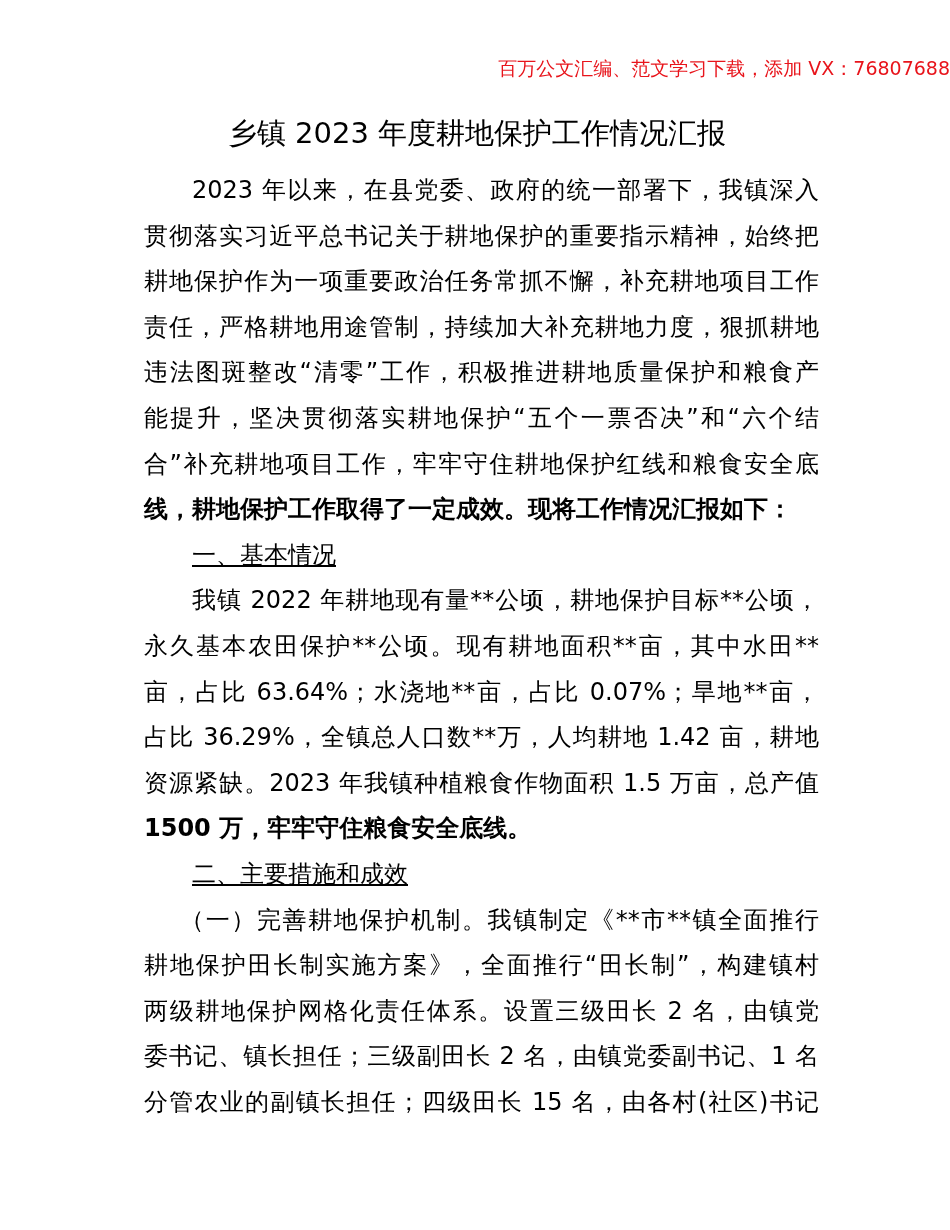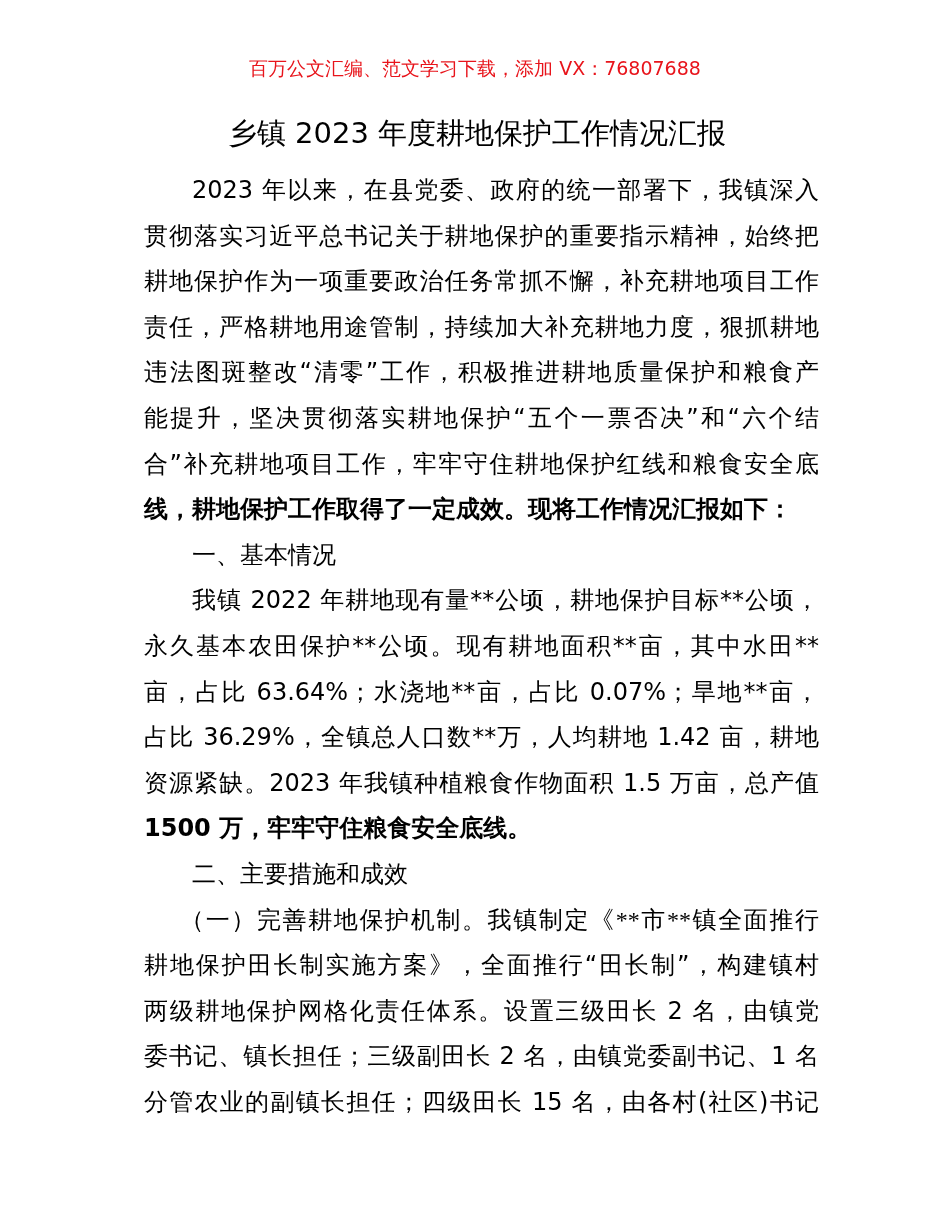--- a/index.html
+++ b/index.html
@@ -1,27 +1,27 @@
 <!DOCTYPE html>
 <html><head>
 <meta charset="utf-8">
 <style>
   html, body { margin: 0; padding: 0; background: #ffffff; }
   body { width: 950px; height: 1230px; position: relative; overflow: hidden;
          font-family: "DejaVu Sans", "Liberation Sans", sans-serif; color: #000; }
-  .watermark { position: absolute; top: 56px; left: 0; width: 950px; text-align: center;
+  .watermark { position: absolute; top: 56px; left: 0; width: 950px; text-align: right;
                font-size: 19px; color: #e8141b; letter-spacing: 0px; }
   .title { position: absolute; top: 114px; left: 2px; width: 950px; text-align: center;
            font-size: 29px; color: #000; }
   .body { position: absolute; left: 144px; top: 168px; width: 675px; }
   .line { height: 45.6px; line-height: 45.6px; font-size: 24px; white-space: nowrap;
           text-align: justify; text-align-last: justify; }
   .line.last { text-align-last: left; font-weight: bold; }
   .line.indent { padding-left: 48px; }
-  .line.heading { text-align-last: left; }
+  .line.heading { text-align-last: left; text-decoration: underline; }
 </style>
 </head>
 <body>
 
 <div class="watermark">百万公文汇编、范文学习下载，添加 VX：76807688</div>
 <div class="title">乡镇 2023 年度耕地保护工作情况汇报</div>
 
 <div class="body">
 
   <div>
@@ -42,19 +42,19 @@
     <div class="line">永久基本农田保护**公顷。现有耕地面积**亩，其中水田**</div>
     <div class="line">亩，占比 63.64%；水浇地**亩，占比 0.07%；旱地**亩，</div>
     <div class="line">占比 36.29%，全镇总人口数**万，人均耕地 1.42 亩，耕地</div>
     <div class="line">资源紧缺。2023 年我镇种植粮食作物面积 1.5 万亩，总产值</div>
     <div class="line last">1500 万，牢牢守住粮食安全底线。</div>
   </div>
 
   <div class="line indent heading">二、主要措施和成效</div>
 
   <div>
-    <div class="line indent" style="padding-left:36px;font-family:Liberation Serif, serif;">（一）完善耕地保护机制。我镇制定《**市**镇全面推行</div>
+    <div class="line indent" style="padding-left:36px;">（一）完善耕地保护机制。我镇制定《**市**镇全面推行</div>
     <div class="line">耕地保护田长制实施方案》，全面推行“田长制”，构建镇村</div>
     <div class="line">两级耕地保护网格化责任体系。设置三级田长 2 名，由镇党</div>
     <div class="line">委书记、镇长担任；三级副田长 2 名，由镇党委副书记、1 名</div>
     <div class="line">分管农业的副镇长担任；四级田长 15 名，由各村(社区)书记</div>
   </div>
 </div>
 
 </body></html>

